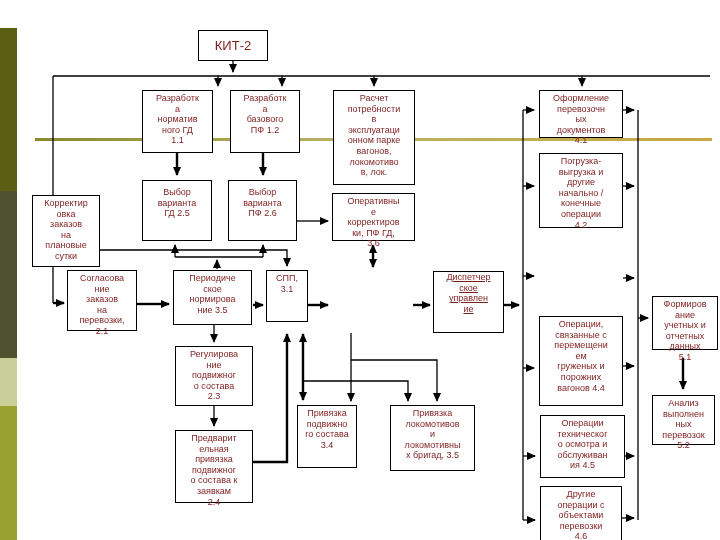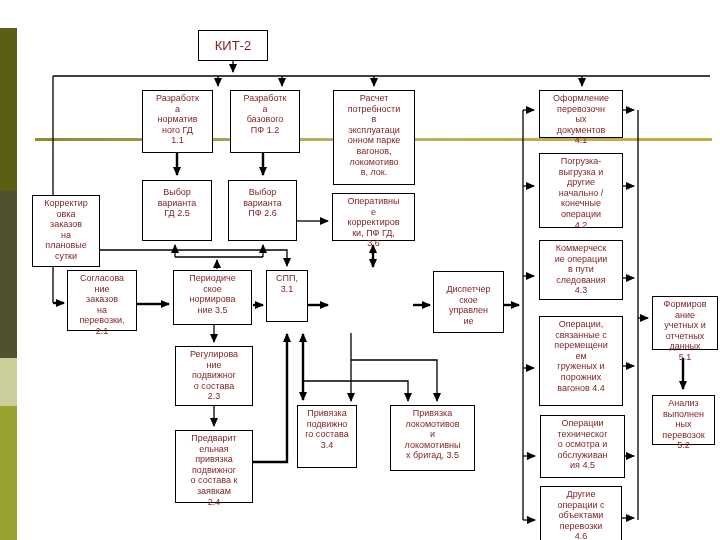--- a/index.html
+++ b/index.html
@@ -11,21 +11,21 @@
   .hline{position:absolute; left:35px; top:110px; width:677px; height:3px;
     background:linear-gradient(90deg,#8a8a2e 0%,#b9b264 45%,#c9a83f 100%); z-index:0;}
   #wires{position:absolute; left:0; top:0; z-index:1;}
   .box{
     position:absolute; background:#ffffff; border:1px solid #000;
     box-sizing:border-box; z-index:2; text-align:center;
     font-size:9px; line-height:10.6px; white-space:pre-line; padding-top:2px;
     overflow:visible;
   }
   .title-box{font-size:13px; line-height:15px; padding-top:7px; z-index:2;}
-  .pt6{padding-top:6px;} .pt8{padding-top:12px;}
+  .pt6{padding-top:6px;} .pt8{padding-top:0;text-decoration:underline;}
 </style>
 </head>
 <body>
 
 <div id="slide">
 
   <div class="bar" style="top:0;height:163px;background:#5a5f14"></div>
   <div class="bar" style="top:163px;height:167px;background:#50512f"></div>
   <div class="bar" style="top:330px;height:48px;background:#cacf99"></div>
   <div class="bar" style="top:378px;height:162px;background:#97a22f"></div>
@@ -134,25 +134,20 @@
 ых
 документов
 4.1</div>
   <div class="box" style="left:539px;top:125px;width:84px;height:75px">Погрузка-
 выгрузка и
 другие
 начально /
 конечные
 операции
 4.2</div>
-  <div class="box" style="left:539px;top:212px;width:84px;height:60px">Коммерческ
-ие операции
-в пути
-следования
-4.3</div>
   <div class="box" style="left:539px;top:288px;width:84px;height:90px">Операции,
 связанные с
 перемещени
 ем
 груженых и
 порожних
 вагонов 4.4</div>
   <div class="box" style="left:540px;top:387px;width:85px;height:63px">Операции
 техническог
 о осмотра и

